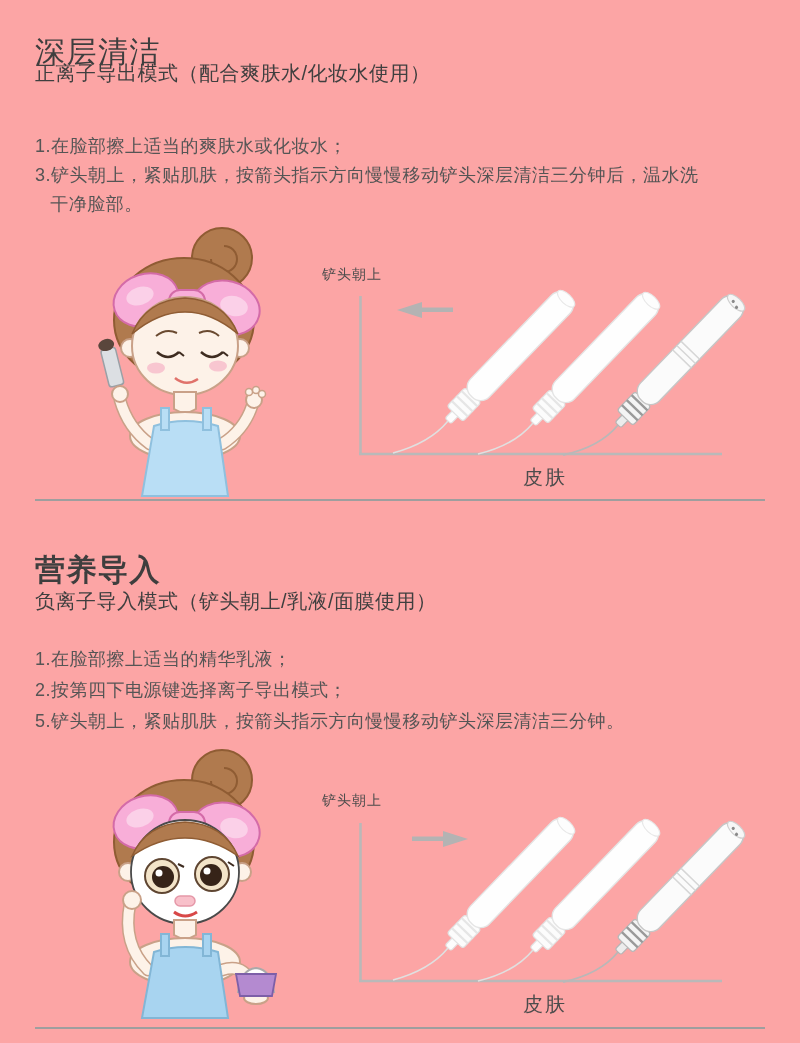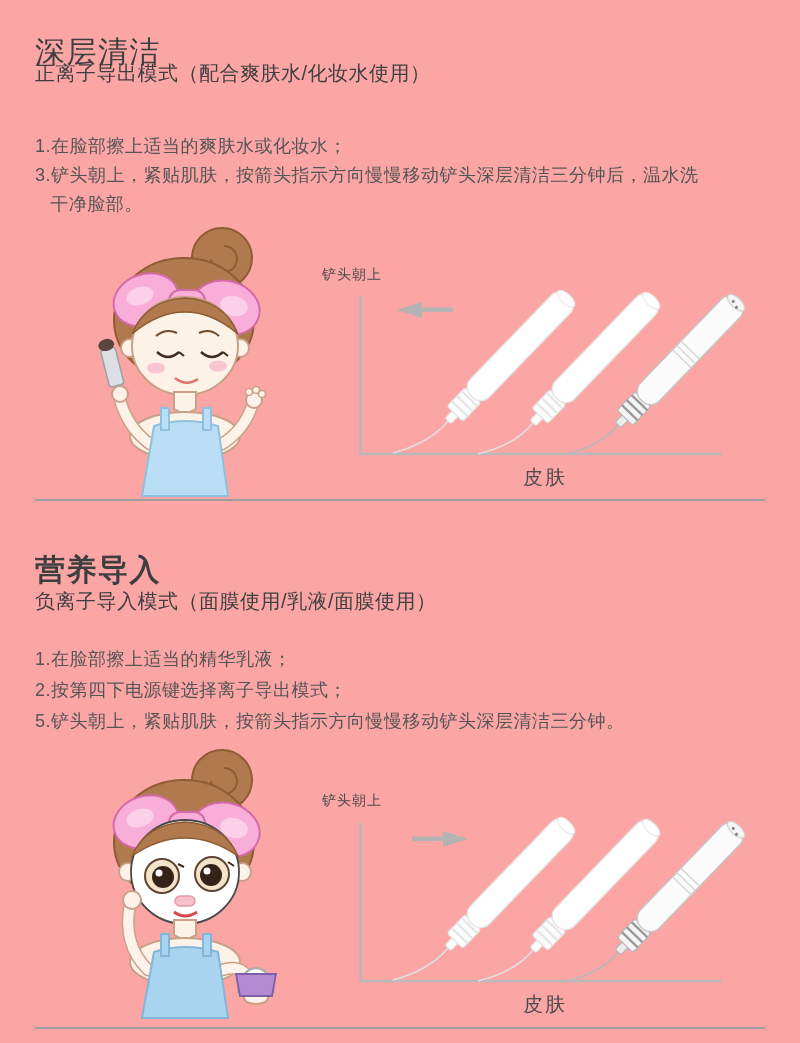--- a/index.html
+++ b/index.html
@@ -129,21 +129,21 @@
     <use href="#pen-ghost" xlink:href="#pen-ghost" transform="translate(118,136) rotate(44)"></use>
     <use href="#pen-ghost" xlink:href="#pen-ghost" transform="translate(203,138) rotate(44)"></use>
     <use href="#pen-solid" xlink:href="#pen-solid" transform="translate(288,140) rotate(44)"></use>
   </svg>
 
   <div class="abs skin" style="left:455px;top:464px;">皮肤</div>
 
   <div class="abs divider" style="top:499px;"></div>
 
   <h1 class="abs title w700" style="left:35px;top:530px;">营养导入</h1>
-  <h2 class="abs subtitle" style="left:35px;top:588px;font-weight:400;margin:0;">负离子导入模式（面膜使用/乳液/面膜使用）</h2>
+  <h2 class="abs subtitle" style="left:35px;top:588px;font-weight:400;margin:0;">负离子导入模式（铲头朝上/乳液/面膜使用）</h2>
 
   <div class="abs steps lh2" style="left:35px;top:644px;">
     <p class="step">1.在脸部擦上适当的精华乳液；</p>
     <p class="step">2.按第四下电源键选择离子导出模式；</p>
     <p class="step">5.铲头朝上，紧贴肌肤，按箭头指示方向慢慢移动铲头深层清洁三分钟。</p>
   </div>
 
   <svg class="abs" style="left:62px;top:748px;" width="255" height="275" viewBox="0 0 255 275">
     <circle cx="160" cy="32" r="30" fill="#b07a4e" stroke="#8f5c33" stroke-width="2"></circle>
     <path d="M162,20 a13,13 0 1 1 -13,13" fill="none" stroke="#8f5c33" stroke-width="2"></path>

